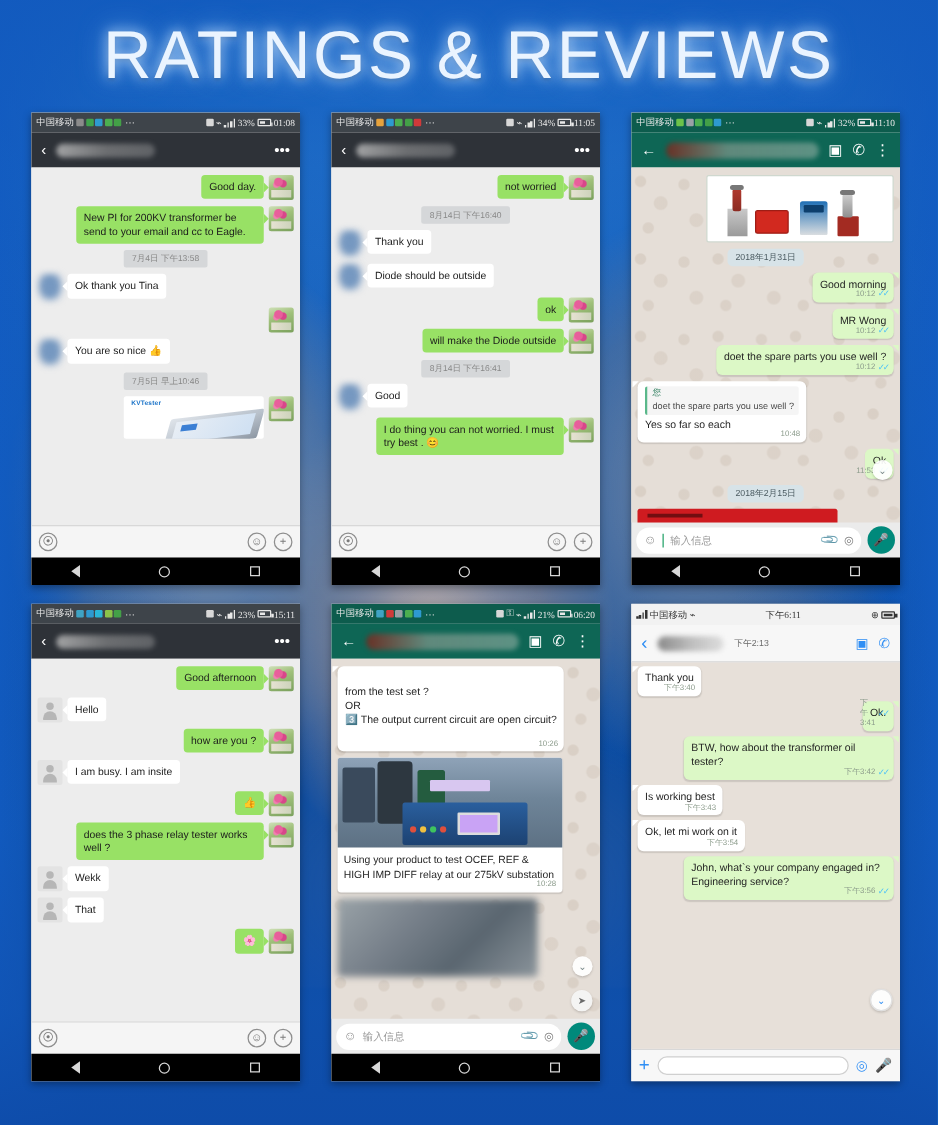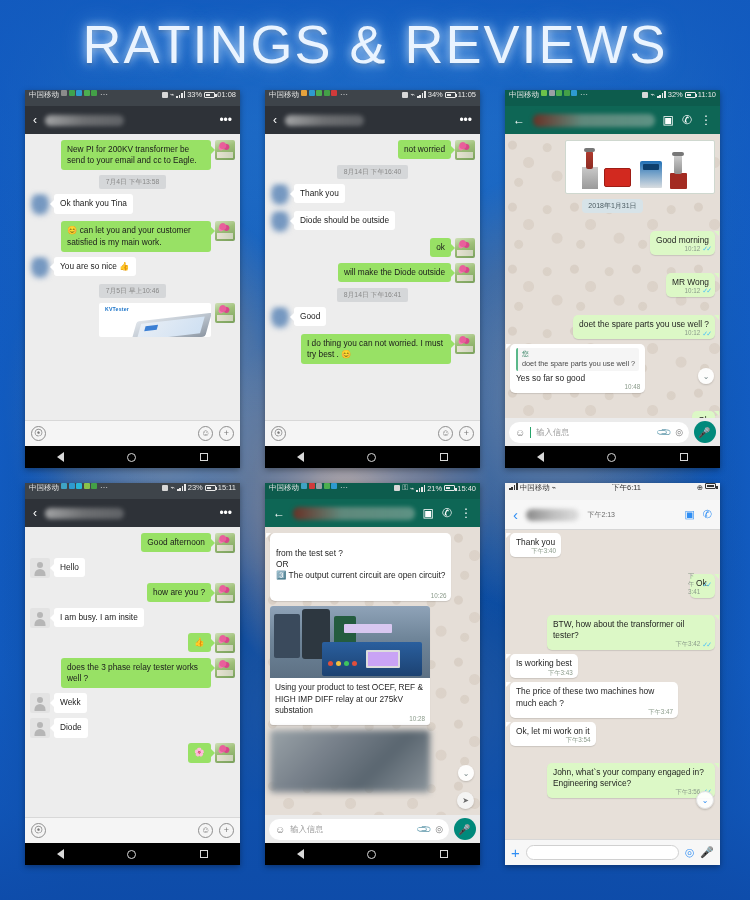--- a/index.html
+++ b/index.html
@@ -66,24 +66,24 @@
     overflow: hidden;
     background: #ebebeb;
     display: flex; flex-direction: column;
     box-shadow: 0 2px 6px rgba(0,0,0,.35);
   }
 
   
   .statusbar {
     height: 16px; flex: 0 0 16px;
     background: #3e444a;
-    display: flex; align-items: flex-start;
+    display: flex; align-items: center;
     padding: 0 4px; gap: 2px;
     color: #e8e8e8; font-size: 7.5px;
-    font-family: Liberation Sans, sans-serif;
+    font-family: Liberation Serif, serif;
   }
   .statusbar.green { background: #0d5c4d; }
   .statusbar.ios { background: #f2f2f2; color: #333; height: 17px; flex:0 0 17px; }
   .sb-carrier { font-size: 7.5px; white-space: nowrap; }
   .sb-icons { display: flex; gap: 1.5px; align-items: center; }
   .sb-ico { width: 6px; height: 6px; border-radius: 1px; display: inline-block; }
   .sb-dots { font-size: 8px; opacity: .8; margin-left: 1px; }
   .sb-right { margin-left: auto; display: flex; align-items: center; gap: 2px; font-size: 7.5px; }
   .sb-batt {
     width: 11px; height: 6px; border: 1px solid currentColor; border-radius: 1px;
@@ -198,21 +198,21 @@
     border: 4px solid transparent; border-right-color: #ffffff; border-left:0;
   }
 
   
   .wbub {
     max-width: 168px; padding: 4px 6px 9px;
     font-size: 8.4px; line-height: 1.32; color: #1f1f1f;
     border-radius: 5px; position: relative;
     box-shadow: 0 1px 1px rgba(0,0,0,.12);
   }
-  .wbub.out { background: #dcf8c6; margin-top: 13px; }
+  .wbub.out { background: #dcf8c6; }
   .wbub.in  { background: #ffffff; }
   .wbub .meta {
     position: absolute; right: 5px; bottom: 1.5px;
     font-size: 6.3px; color: #8a9a8a; display: flex; align-items: center; gap: 2px;
   }
   .wbub .meta .ticks { color: #4fc3f7; font-size: 7px; letter-spacing: -2px; }
   .wbub.out::after {
     content:""; position:absolute; right:-4px; top:0;
     border: 5px solid transparent; border-top-color: #dcf8c6; border-right: 0;
   }
@@ -260,21 +260,21 @@
   .lappcard .logo { position:absolute; left:6px; top:3px; font-size:5.2px; color:#1a73c8; font-weight:bold; letter-spacing:.2px;}
   .lappcard .lap {
     position:absolute; right:4px; bottom:-4px; width:72px; height:24px;
     background: linear-gradient(160deg,#dfe4ea 0%, #b9c2cc 55%, #8d97a3 100%);
     transform: skewX(-22deg) rotate(-7deg); border-radius:2px;
   }
   .lappcard .lap::before{content:"";position:absolute;left:5px;top:3px;right:6px;bottom:4px;background:linear-gradient(120deg,#e8eef5,#cfe0f2);}
   .lappcard .lap::after{content:"";position:absolute;left:10px;top:6px;width:12px;height:5px;background:#3b7fd4;}
 
   .photocard {
-    width: 160px; background: #fff; border-radius: 3px; overflow:hidden;
+    width: 180px; background: #fff; border-radius: 3px; overflow:hidden;
     box-shadow: 0 1px 1px rgba(0,0,0,.12); position: relative;
   }
   .photocard .ph {
     height: 72px; position: relative;
     background:
       linear-gradient(#8fa3b8 0%, #6f8599 45%, #5d7184 100%);
     overflow:hidden;
   }
   .photocard .ph .p1{position:absolute;left:4px;top:8px;width:26px;height:44px;background:#3a4a5c;border-radius:2px;}
   .photocard .ph .p2{position:absolute;left:32px;top:3px;width:28px;height:50px;background:#2d3740;border-radius:3px;}
@@ -409,30 +409,33 @@
       </span>
     </div>
     <div class="appbar">
       <span class="ico-btn">‹</span>
       <span class="blurname"></span>
       <span class="spacer"></span>
       <span class="ico-btn">•••</span>
     </div>
     <div class="chat wechat">
       <div class="row right">
+        <div class="bubble green">Good day.</div>
+        <div class="avatar-img"></div>
+      </div>
+      <div class="row right">
         <div class="bubble green">New PI for 200KV transformer be send to your email and cc to Eagle.</div>
         <div class="avatar-img"></div>
       </div>
       <div class="datechip">7月4日 下午13:58</div>
       <div class="row left">
         <div class="avatar-blur"></div>
         <div class="bubble white">Ok thank you Tina</div>
       </div>
       <div class="row right">
-        <div class="bubble green">😊 can let you and your customer satisfied is my main work.</div>
         <div class="avatar-img"></div>
       </div>
       <div class="row left">
         <div class="avatar-blur"></div>
         <div class="bubble white">You are so nice 👍</div>
       </div>
       <div class="datechip">7月5日 早上10:46</div>
       <div class="row right">
         <div class="lappcard">
           <span class="logo">KVTester</span>
@@ -602,21 +605,21 @@
             <span class="ticks">✓✓</span>
           </span>
         </div>
       </div>
       <div class="row left">
         <div class="wbub in" style="max-width:154px">
           <div class="quote">
             <span class="qname">您</span>
             <span>doet the spare parts you use well ?</span>
           </div>
-          <span>Yes so far so good</span>
+          <span>Yes so far so each</span>
           <span class="meta">
             <span>10:48</span>
           </span>
         </div>
       </div>
       <div class="row right">
         <div class="wbub out">
           <span>Ok</span>
           <span class="meta">
             <span>11:53</span>
@@ -704,21 +707,21 @@
       <div class="row right">
         <div class="bubble green">does the 3 phase relay tester works well ?</div>
         <div class="avatar-img"></div>
       </div>
       <div class="row left">
         <div class="avatar-gray"></div>
         <div class="bubble white">Wekk</div>
       </div>
       <div class="row left">
         <div class="avatar-gray"></div>
-        <div class="bubble white">Diode</div>
+        <div class="bubble white">That</div>
       </div>
       <div class="row right">
         <div class="bubble green emoji-s">🌸</div>
         <div class="avatar-img"></div>
       </div>
     </div>
     <div class="inputbar">
       <span class="circ-ico">⦿</span>
       <span class="spacer"></span>
       <span class="circ-ico">☺</span>
@@ -749,21 +752,21 @@
         <span class="sb-sig">
             <s></s>
             <s></s>
             <s></s>
             <s></s>
           </span>
         <span>21%</span>
         <span class="sb-batt">
             <i></i>
           </span>
-        <span>15:40</span>
+        <span>06:20</span>
       </span>
     </div>
     <div class="appbar green">
       <span class="ico-btn">←</span>
       <span class="blurname"></span>
       <span class="ico-btn">▣</span>
       <span class="ico-btn">✆</span>
       <span class="dots-v">⋮</span>
     </div>
     <div class="chat whats">
@@ -868,26 +871,20 @@
         </div>
       </div>
       <div class="row left">
         <div class="wbub in">
           <span>Is working best</span>
           <span class="meta">下午3:43</span>
         </div>
       </div>
       <div class="row left">
         <div class="wbub in">
-          <span>The price of these two machines how much each ?</span>
-          <span class="meta">下午3:47</span>
-        </div>
-      </div>
-      <div class="row left">
-        <div class="wbub in">
           <span>Ok, let mi work on it</span>
           <span class="meta">下午3:54</span>
         </div>
       </div>
       <div class="row right">
         <div class="wbub out">
           <span>John, what`s your company engaged in? Engineering service?</span>
           <span class="meta">
             <span>下午3:56</span>
             <span class="ticks">✓✓</span>

